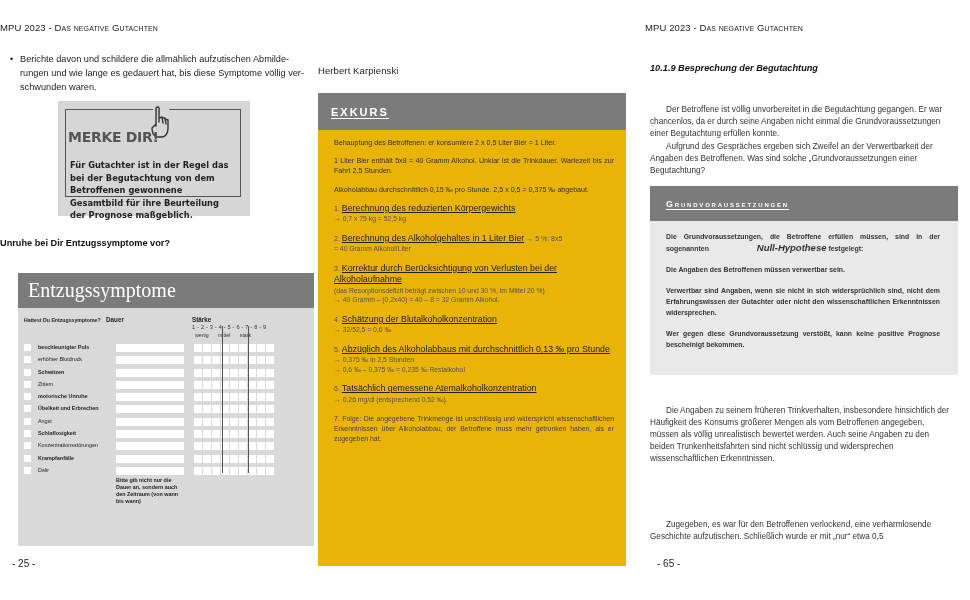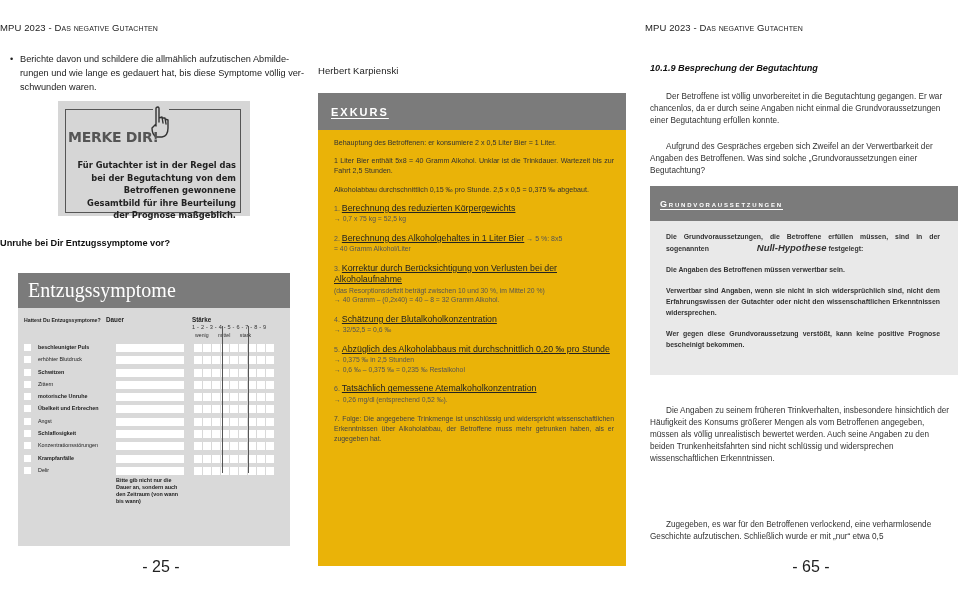--- a/index.html
+++ b/index.html
@@ -2,37 +2,37 @@
 <html><head>
 <meta charset="utf-8">
 <style>
   * { box-sizing: border-box; margin: 0; padding: 0; }
   html, body { width: 970px; height: 600px; background: #ffffff; overflow: hidden; }
   body { font-family: "Liberation Sans", sans-serif; color: #222; position: relative; }
 
   .page { position: absolute; top: 0; height: 600px; }
   .page-header { position: absolute; top: 22px; left: 0; right: 0; text-align: left; font-size: 9.5px; color: #222; letter-spacing: 0.1px; }
   .page-header .sc { font-variant: small-caps; }
-  .page-footer { position: absolute; top: 558px; left: 12px; right: 0; text-align: center; font-size: 16px; color: #222; }
+  .page-footer { position: absolute; top: 558px; left: 12px; right: 0; font-size: 10px; color: #222; }
   .page-footer.italic { font-family: "Liberation Serif", serif; font-style: italic; color: #555; }
 
   
   #page1 { left: 0; width: 310px; }
   .bullet { position: absolute; top: 52px; left: 10px; width: 295px; font-size: 9.2px; line-height: 14px; color: #222; padding-left: 10px; }
   .bullet::before { content: "\2022"; position: absolute; left: 0; top: 0; }
   .merke-outer { position: absolute; top: 101px; left: 58px; width: 192px; height: 115px; background: #d6d6d6; }
-  .merke-inner { position: absolute; top: 8px; left: 7px; width: 176px; height: 104px; border: 1px solid #555; border-top: none; text-align: right; }
+  .merke-inner { position: absolute; top: 8px; left: 7px; width: 176px; height: 88px; border: 1px solid #555; border-top: none; }
   .merke-top-left { position: absolute; top: 0; left: -1px; width: 88px; border-top: 1px solid #555; }
   .merke-top-right { position: absolute; top: 0; right: -1px; width: 72px; border-top: 1px solid #555; }
   .merke-title { position: absolute; top: 20px; left: 2px; font-size: 14px; font-weight: bold; color: #555; letter-spacing: -0.3px; font-family: "DejaVu Sans", sans-serif; }
   .hand-icon { position: absolute; top: -3px; left: 84px; width: 22px; height: 34px; }
   .merke-text { position: absolute; top: 50px; left: 4px; right: 4px; font-size: 8.3px; line-height: 12.5px; font-weight: bold; color: #222; font-family: "DejaVu Sans", sans-serif; }
   .question { position: absolute; top: 238px; left: 0; font-size: 9.2px; font-weight: bold; color: #111; }
 
-  .form { position: absolute; top: 273px; left: 18px; width: 272px; height: 273px; background: #d9d9d9; }
+  .form { position: absolute; top: 273px; left: 18px; width: 296px; height: 273px; background: #d9d9d9; }
   .form-head { height: 35px; background: #7b7b7b; color: #fff; font-family: "Liberation Serif", serif; font-size: 20px; padding: 6px 10px; }
   .form-cols { position: absolute; top: 44px; left: 6px; right: 6px; font-size: 5.2px; font-weight: bold; color: #222; }
   .col-q { position: absolute; left: 0; top: 0; }
   .col-d { position: absolute; left: 82px; top: -1px; font-size: 6.3px; }
   .col-s { position: absolute; left: 168px; top: -1px; font-size: 6.3px; }
   .scale { position: absolute; left: 168px; top: 7px; font-size: 5.6px; font-weight: normal; color: #333; letter-spacing: 0.2px; }
   .scale-words { position: absolute; left: 171px; top: 15px; font-size: 5.2px; font-weight: normal; color: #333; word-spacing: 8px; }
 
   .rows { position: absolute; top: 70px; left: 6px; right: 6px; }
   .row { position: relative; height: 12.3px; }
@@ -60,21 +60,21 @@
   .ex-h .num { font-size: 7px; color: #555; margin-right: 2px; }
   .ex-h .tail { font-size: 7px; color: #555; }
   .ex-sub { font-size: 6.8px; line-height: 9.5px; color: #555; }
   .ex-final { font-size: 6.9px; line-height: 9.6px; color: #444; text-align: justify; margin-top: 10px; }
 
   
   #page3 { left: 645px; width: 320px; }
   .sec-title { position: absolute; top: 63px; left: 5px; font-size: 9.2px; font-weight: bold; font-style: italic; color: #111; }
   .para { position: absolute; left: 5px; width: 305px; font-size: 8.2px; line-height: 11.9px; color: #333; text-indent: 16px; }
   .grund { position: absolute; top: 186px; left: 5px; width: 308px; height: 189px; background: #e9e9e9; }
-  .grund-head { height: 35px; background: #7b7b7b; color: #fff; font-size: 9px; font-weight: bold; letter-spacing: 1.8px; padding: 13px 10px; font-variant: small-caps; }
+  .grund-head { height: 35px; background: #7b7b7b; color: #fff; font-size: 9px; font-weight: bold; letter-spacing: 1.8px; padding: 13px 16px; font-variant: small-caps; }
   .grund-head span { text-decoration: underline; text-underline-offset: 2px; }
   .g-body { position: absolute; top: 45px; left: 16px; right: 18px; font-size: 6.9px; line-height: 11px; color: #222; }
   .g-p { margin-bottom: 10px; text-align: justify; font-weight: bold; color: #333; }
   .g-p .nh { font-size: 9.5px; font-style: italic; margin-left: 46px; }
   .para.bold { font-weight: bold; color: #222; }
 </style>
 </head>
 <body>
 
 <div class="page" id="page1">
@@ -312,41 +312,41 @@
           <div class="ex-step">
             <div class="ex-h"><span class="num">3.</span><u>Korrektur durch Berücksichtigung von Verlusten bei der Alkoholaufnahme</u><span class="tail"></span></div>
             <div class="ex-sub">(das Resorptionsdefizit beträgt zwischen 10 und 30 %, im Mittel 20 %)</div>
             <div class="ex-sub">→ 40 Gramm – (0,2x40) = 40 – 8 = 32 Gramm Alkohol.</div>
           </div>
           <div class="ex-step">
             <div class="ex-h"><span class="num">4.</span><u>Schätzung der Blutalkoholkonzentration</u><span class="tail"></span></div>
             <div class="ex-sub">→ 32/52,5 = 0,6  ‰</div>
           </div>
           <div class="ex-step">
-            <div class="ex-h"><span class="num">5.</span><u>Abzüglich des Alkoholabbaus mit durchschnittlich 0,20 ‰ pro Stunde</u><span class="tail"></span></div>
+            <div class="ex-h"><span class="num">5.</span><u>Abzüglich des Alkoholabbaus mit durchschnittlich 0,13 ‰ pro Stunde</u><span class="tail"></span></div>
             <div class="ex-sub">→ 0,375 ‰ in 2,5 Stunden</div>
             <div class="ex-sub">→ 0,6 ‰ – 0,375 ‰ = 0,235 ‰ Restalkohol</div>
           </div>
           <div class="ex-step">
             <div class="ex-h"><span class="num">6.</span><u>Tatsächlich gemessene Atemalkoholkonzentration</u><span class="tail"></span></div>
             <div class="ex-sub">→ 0,26 mg/dl (entsprechend 0,52 ‰).</div>
           </div>
         </div>
       <p class="ex-final">7. Folge: Die angegebene Trinkmenge ist unschlüssig und widerspricht wissenschaftlichen Erkenntnissen über Alkoholabbau, der Betroffene muss mehr getrunken haben, als er zugegeben hat.</p>
     </div>
   </div>
   <div class="page-footer italic">- 60 -</div>
 </div>
 
 <div class="page" id="page3">
   <div class="page-header">
     <span>MPU  2023 - </span><span class="sc">Das negative Gutachten</span>
   </div>
   <div class="sec-title">10.1.9 Besprechung der Begutachtung</div>
-  <p class="para" style="top:91px">Der Betroffene ist völlig unvorbereitet in die Begutachtung gegangen. Er war chancenlos, da er durch seine Angaben nicht einmal die Grund­voraussetzungen einer Begutachtung erfüllen konnte.</p>
+  <p class="para" style="top:104px">Der Betroffene ist völlig unvorbereitet in die Begutachtung gegangen. Er war chancenlos, da er durch seine Angaben nicht einmal die Grund­voraussetzungen einer Begutachtung erfüllen konnte.</p>
   <p class="para" style="top:141px">Aufgrund des Gespräches ergeben sich Zweifel an der Verwertbarkeit der Angaben des Betroffenen. Was sind solche „Grundvoraussetzungen einer Begutachtung?</p>
 
   <div class="grund">
     <div class="grund-head"><span>Grundvoraussetzungen</span></div>
     <div class="g-body">
       <p class="g-p"><span>Die Grundvoraussetzungen, die Betroffene erfüllen müssen, sind in der sogenannten </span><span class="nh">Null-Hypothese</span><span> festgelegt:</span></p>
       <p class="g-p">Die Angaben des Betroffenen müssen verwertbar sein.</p>
       <p class="g-p">Verwertbar sind Angaben, wenn sie nicht in sich widersprüchlich sind, nicht dem Erfahrungswissen der Gutachter oder nicht den wissenschaftlichen Erkenntnissen widersprechen.</p>
       <p class="g-p">Wer gegen diese Grundvoraussetzung verstößt, kann keine positive Prognose bescheinigt bekommen.</p>
     </div>

